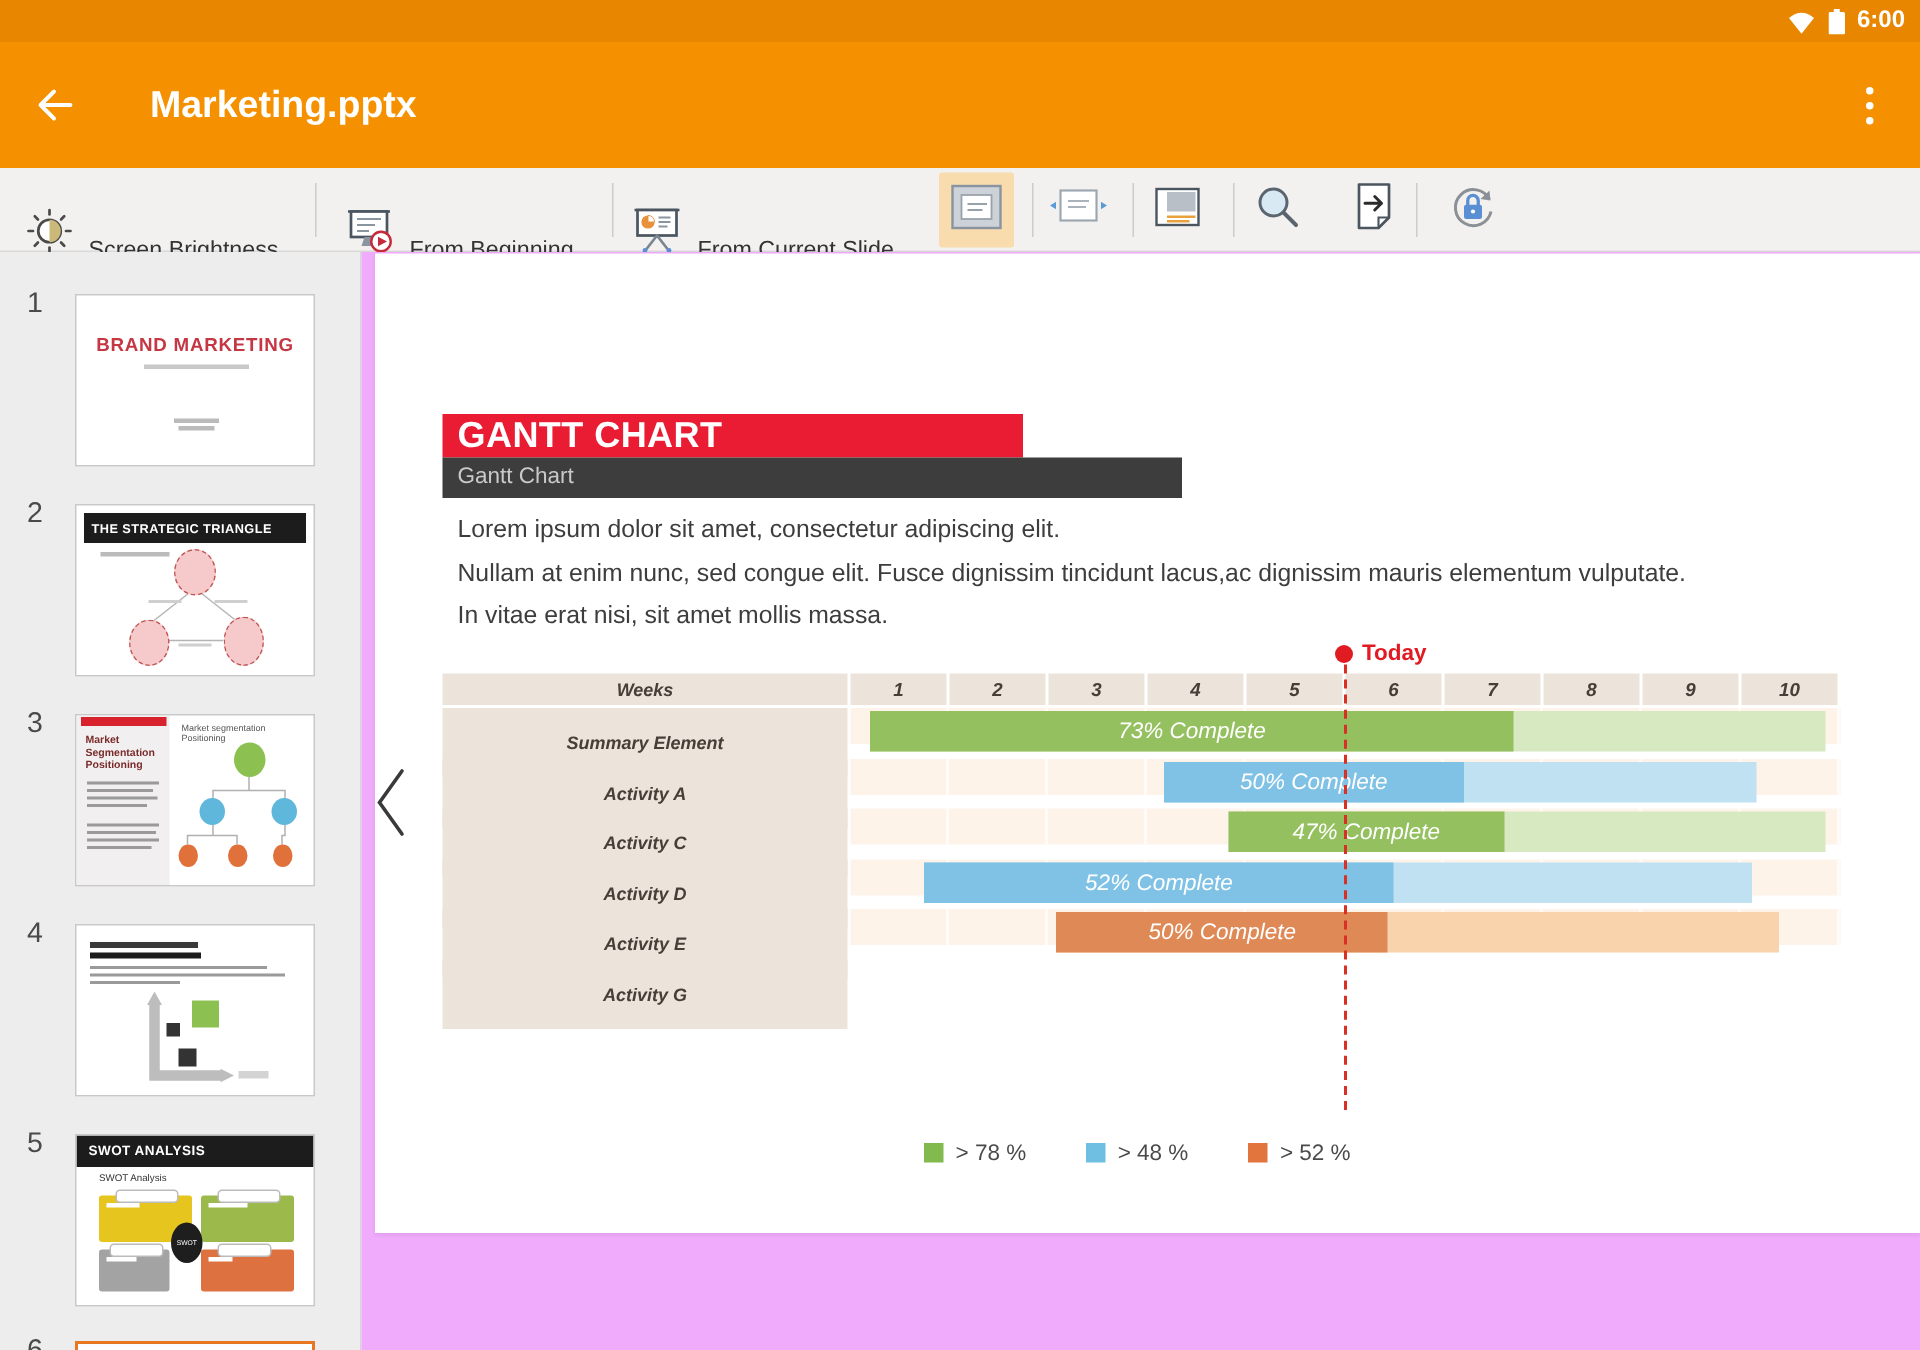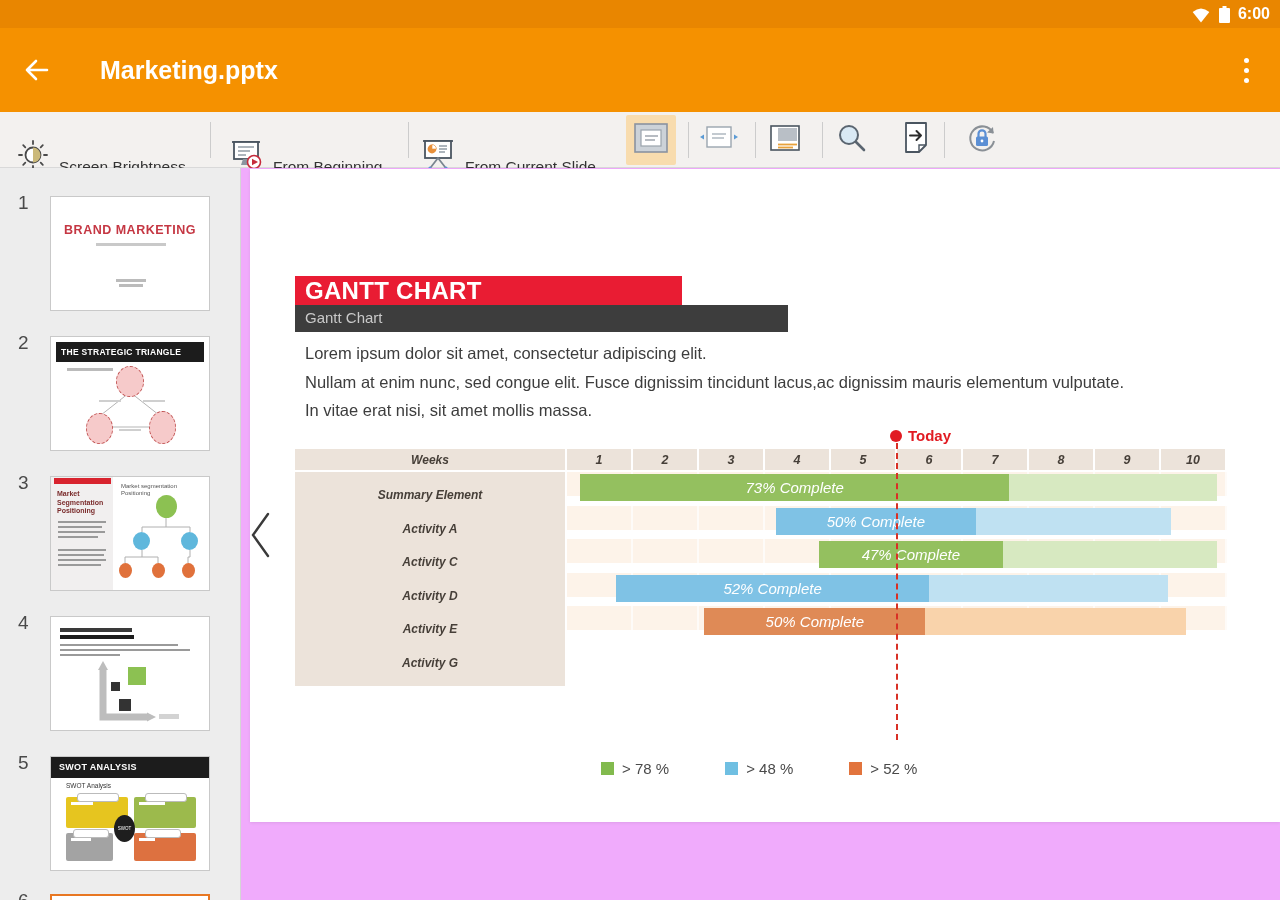--- a/index.html
+++ b/index.html
@@ -90,21 +90,21 @@
   .g-track{left:272px;width:660px;height:24px;background:#fdf3e9;
            background-image:repeating-linear-gradient(to right,transparent 0px,transparent 64px,rgba(255,255,255,.7) 64px,rgba(255,255,255,.7) 66px);}
   .g-header-track{height:21px;background:none;display:flex;gap:2px;}
   .g-week{width:64px;height:21px;background:#ece3da;display:flex;align-items:center;justify-content:center;
           font-size:12.5px;font-weight:bold;color:#463f38;}
   .g-bar{position:absolute;top:2px;height:27px;z-index:1;cursor:pointer;}
   .g-bar-solid{position:absolute;left:0;top:0;height:27px;}
   .g-bar-label{position:absolute;left:0;top:0;width:100%;height:27px;line-height:27px;text-align:center;
                color:#fff;font-size:15px;white-space:nowrap;overflow:visible;}
 
-  .gantt-legend{position:absolute;left:351px;top:591px;display:flex;gap:56px;align-items:center;}
+  .gantt-legend{position:absolute;left:366px;top:591px;display:flex;gap:40px;align-items:center;}
   .legend-item{display:flex;align-items:center;gap:8px;}
   .legend-swatch{width:13px;height:13px;}
   .legend-text{font-size:15px;color:#4a4a4a;}
 </style>
 </head>
 <body>
 
 <div class="status-bar">
   <span class="status-icon">
     <svg width="20" height="17" viewBox="0 0 24 20">

